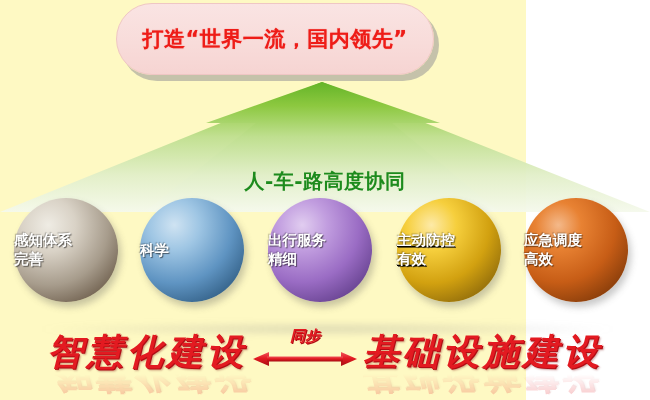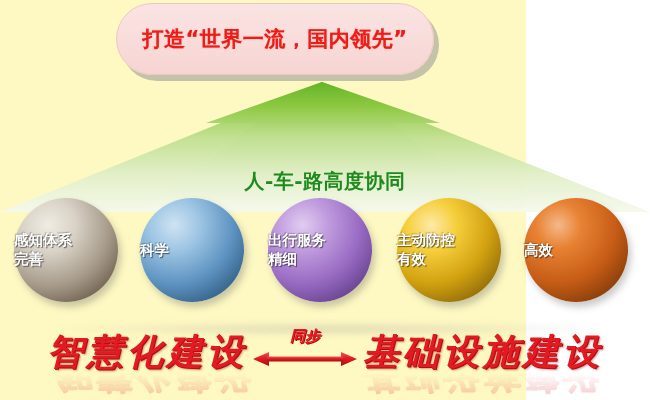--- a/index.html
+++ b/index.html
@@ -95,21 +95,21 @@
     text-shadow: 1px 1px 1px rgba(0,0,0,0.55), -1px -1px 1px rgba(0,0,0,0.25);
   }
 
   #pillar-0 { left: 14px;
     background: radial-gradient(circle at 33% 26%, #efece4 0%, #d9d2c6 26%, #a79c8c 58%, #6a5a48 86%, #54463a 100%); }
   #pillar-1 { left: 140px;
     background: radial-gradient(circle at 33% 26%, #cfe3f2 0%, #9fc6e4 24%, #5f94c2 56%, #2e5a80 86%, #20455f 100%); }
   #pillar-2 { left: 268px;
     background: radial-gradient(circle at 33% 26%, #e1cdf0 0%, #c19ddf 24%, #9a6cc4 55%, #5f3c88 87%, #4a2d6c 100%); }
   #pillar-3 { left: 397px;
-    background: radial-gradient(circle at 33% 26%, #fdeaa8 0%, #f6cf3d 24%, #d2a110 56%, #84620a 88%, #6a4e08 100%); }
+    background: radial-gradient(circle at 33% 26%, #fdeaa8 0%, #f6cf3d 24%, #d2a110 56%, #84620a 88%, #6a4e08 100%); text-decoration: underline; }
   #pillar-4 { left: 524px;
     background: radial-gradient(circle at 33% 26%, #f4b98a 0%, #e88233 22%, #c75d16 55%, #7a3608 88%, #612a06 100%); }
 
   
   #bottom-banner {
     position: absolute;
     left: 0;
     top: 318px;
     width: 650px;
     height: 82px;
@@ -228,20 +228,21 @@
   </div>
   <div class="pillar" id="pillar-2">
     <div class="plabel">出行服务</div>
     <div class="plabel">精细</div>
   </div>
   <div class="pillar" id="pillar-3">
     <div class="plabel">主动防控</div>
     <div class="plabel">有效</div>
   </div>
   <div class="pillar" id="pillar-4">
+    <div class="plabel">应急调度</div>
     <div class="plabel">高效</div>
   </div>
 
   <div id="bottom-banner">
     <div id="bottom-smudge"></div>
 
     <div id="bottom-row">
       <span class="calli">智慧化建设</span>
 
       <span id="sync-group">

